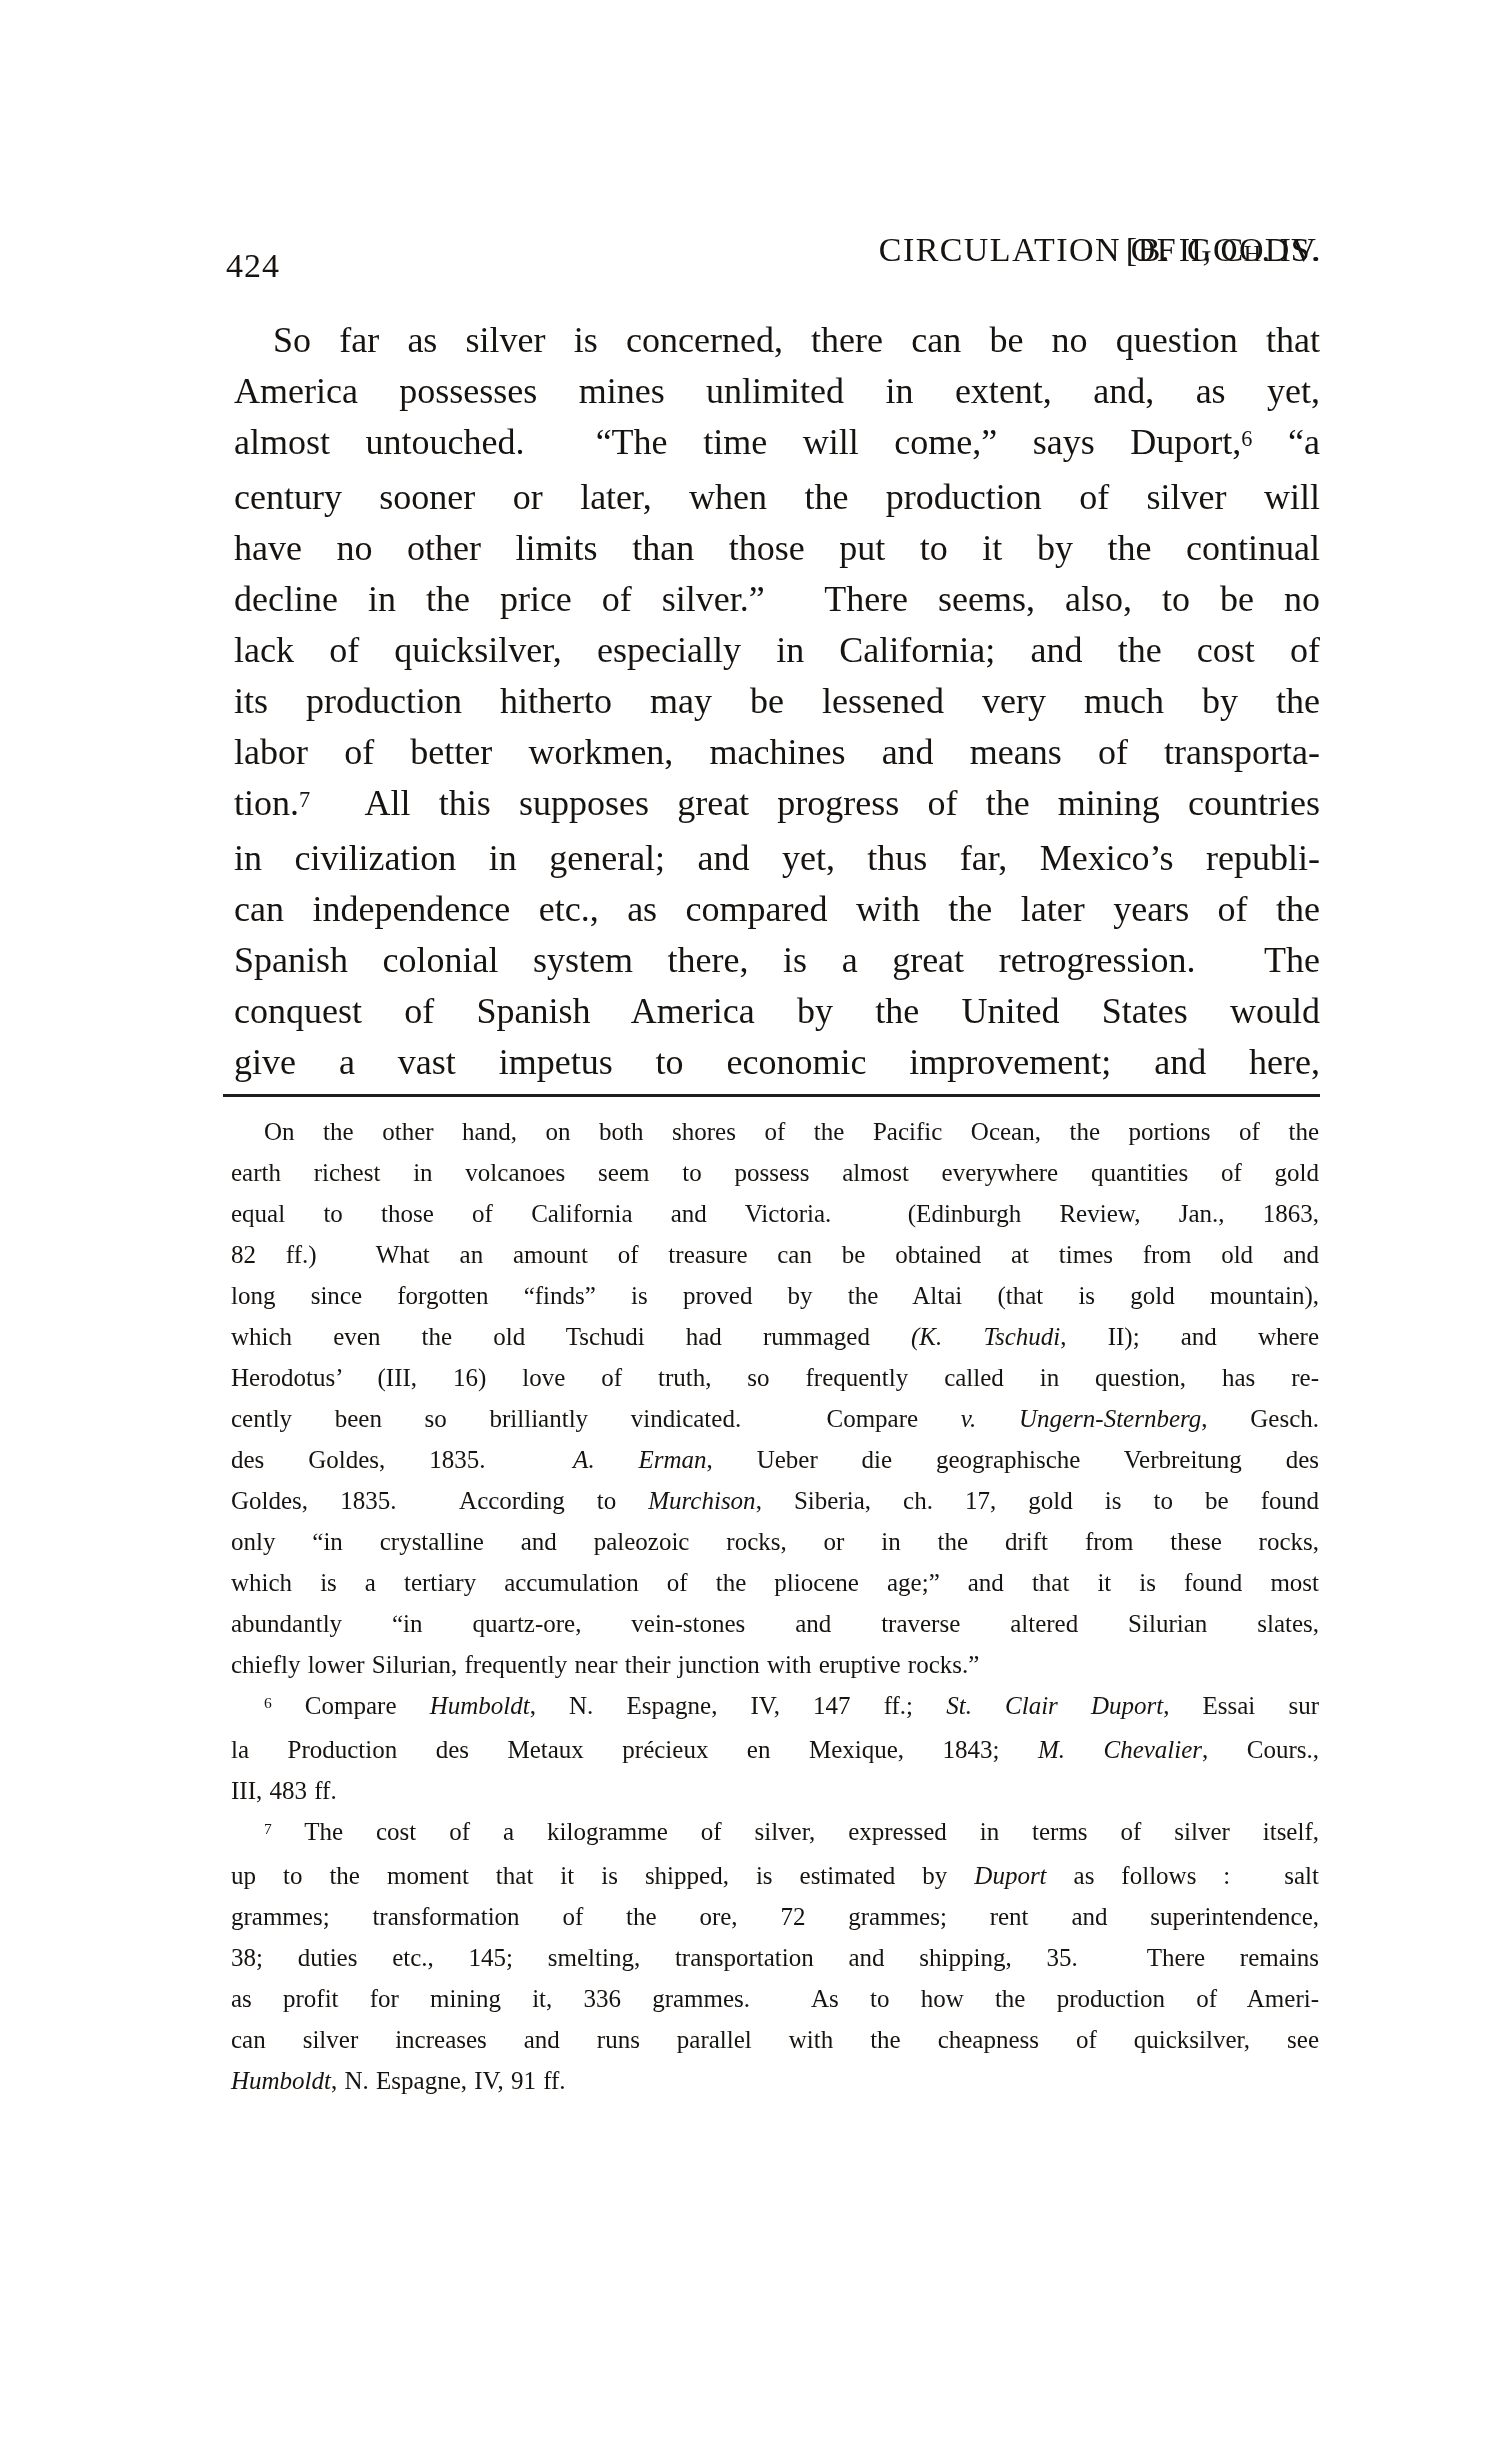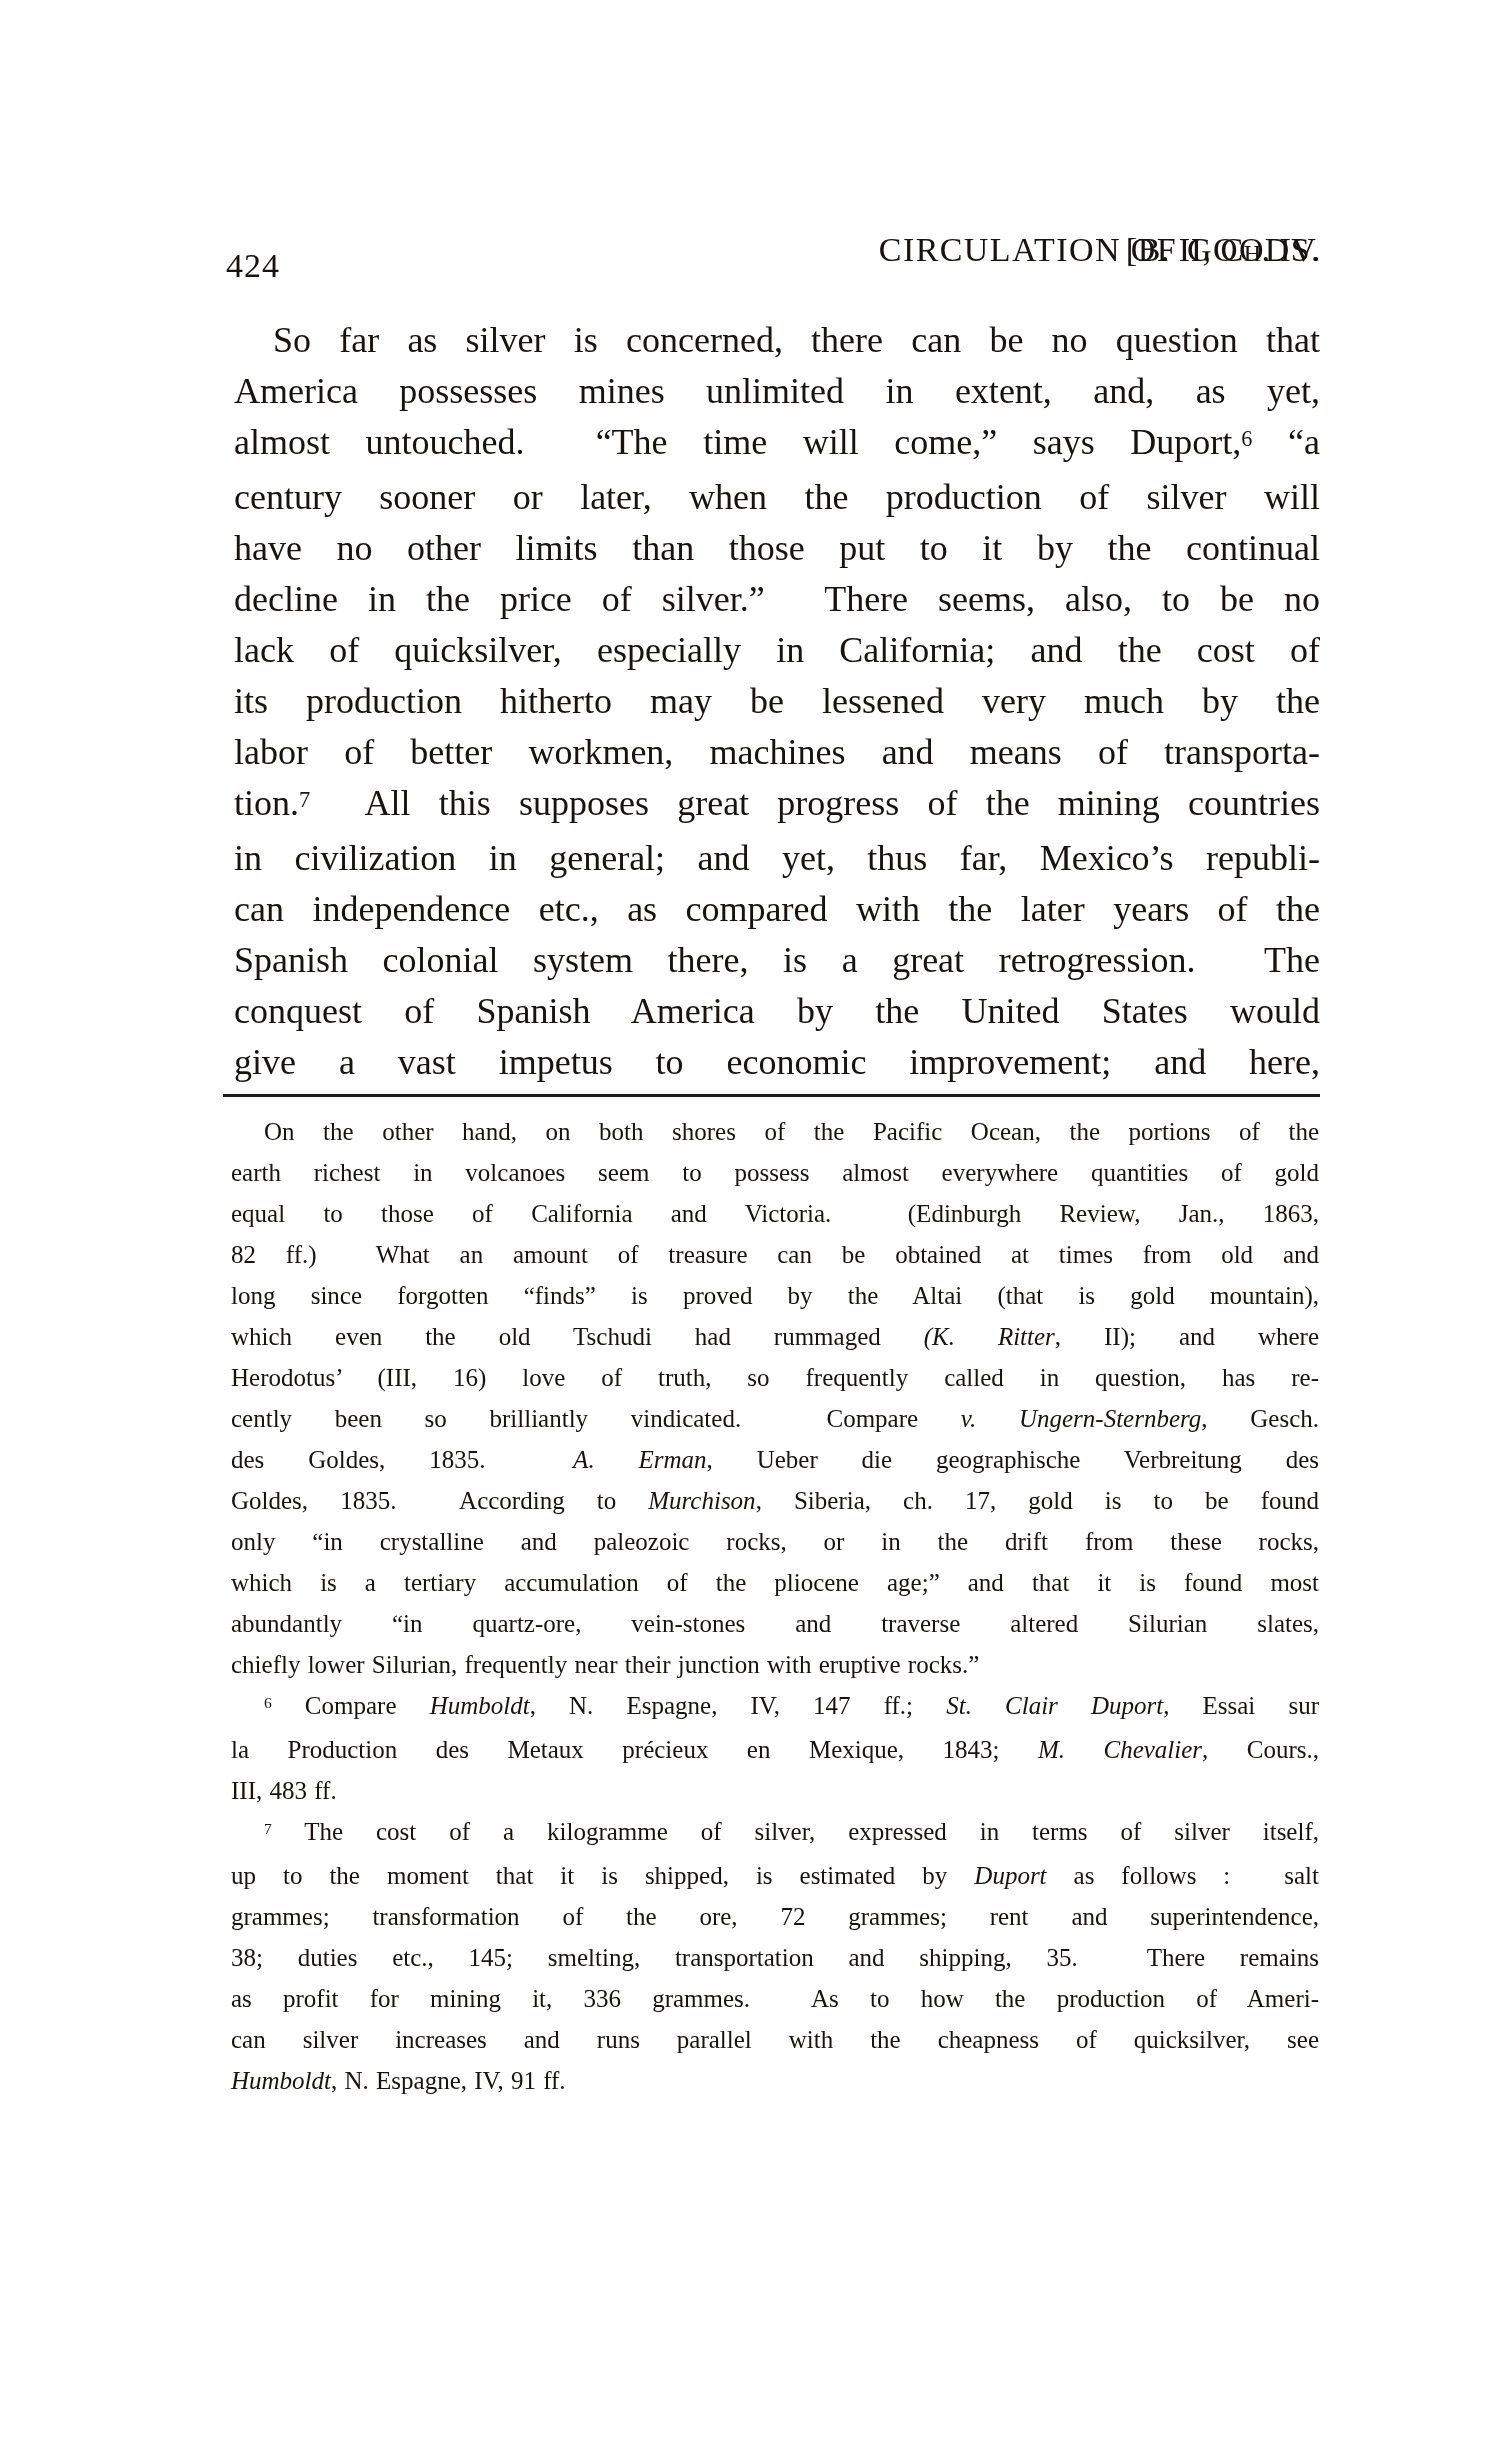--- a/index.html
+++ b/index.html
@@ -114,21 +114,21 @@
     </main>
 
   <hr class="fnrule">
 
   <section class="footnotes">
       <div class="tline indent"><span>On the other hand, on both shores of the Pacific Ocean, the portions of the</span></div>
       <div class="tline"><span>earth richest in volcanoes seem to possess almost everywhere quantities of gold</span></div>
       <div class="tline"><span>equal to those of California and Victoria.&nbsp; (Edinburgh Review, Jan., 1863,</span></div>
       <div class="tline"><span>82 ff.)&nbsp; What an amount of treasure can be obtained at times from old and</span></div>
       <div class="tline"><span>long since forgotten “finds” is proved by the Altai (that is gold mountain),</span></div>
-      <div class="tline"><span>which even the old Tschudi had rummaged </span><span class="it">(K. Ritter</span><span>, II); and where</span></div>
+      <div class="tline"><span>which even the old Tschudi had rummaged </span><span class="it">(K. Tschudi</span><span>, II); and where</span></div>
       <div class="tline"><span>Herodotus’ (III, 16) love of truth, so frequently called in question, has re-</span></div>
       <div class="tline"><span>cently been so brilliantly vindicated.&nbsp; Compare </span><span class="it">v. Ungern-Sternberg</span><span>, Gesch.</span></div>
       <div class="tline"><span>des Goldes, 1835.&nbsp; </span><span class="it">A. Erman</span><span>, Ueber die geographische Verbreitung des</span></div>
       <div class="tline"><span>Goldes, 1835.&nbsp; According to </span><span class="it">Murchison</span><span>, Siberia, ch. 17, gold is to be found</span></div>
       <div class="tline"><span>only “in crystalline and paleozoic rocks, or in the drift from these rocks,</span></div>
       <div class="tline"><span>which is a tertiary accumulation of the pliocene age;” and that it is found most</span></div>
       <div class="tline"><span>abundantly “in quartz-ore, vein-stones and traverse altered Silurian slates,</span></div>
       <div class="tline nojust"><span>chiefly lower Silurian, frequently near their junction with eruptive rocks.”</span></div>
       <div class="tline indent"><span class="sup">6</span><span> Compare </span><span class="it">Humboldt</span><span>, N. Espagne, IV, 147 ff.; </span><span class="it">St. Clair Duport</span><span>, Essai sur</span></div>
       <div class="tline"><span>la Production des Metaux précieux en Mexique, 1843; </span><span class="it">M. Chevalier</span><span>, Cours.,</span></div>

